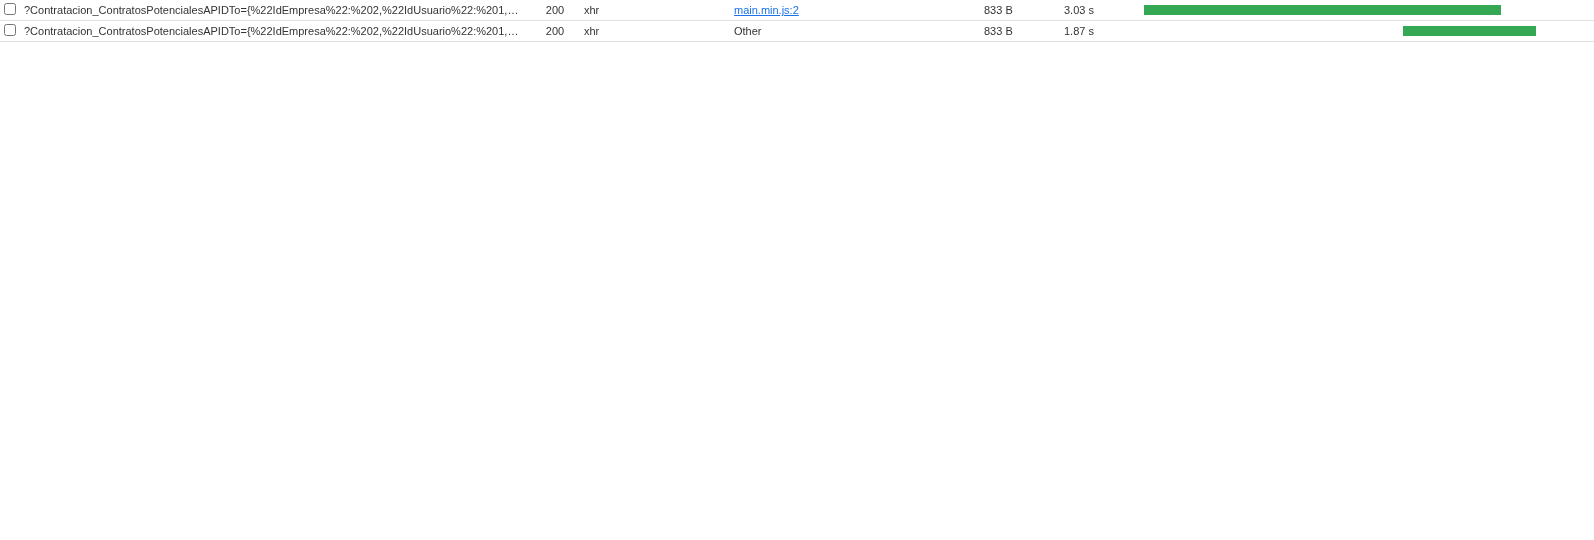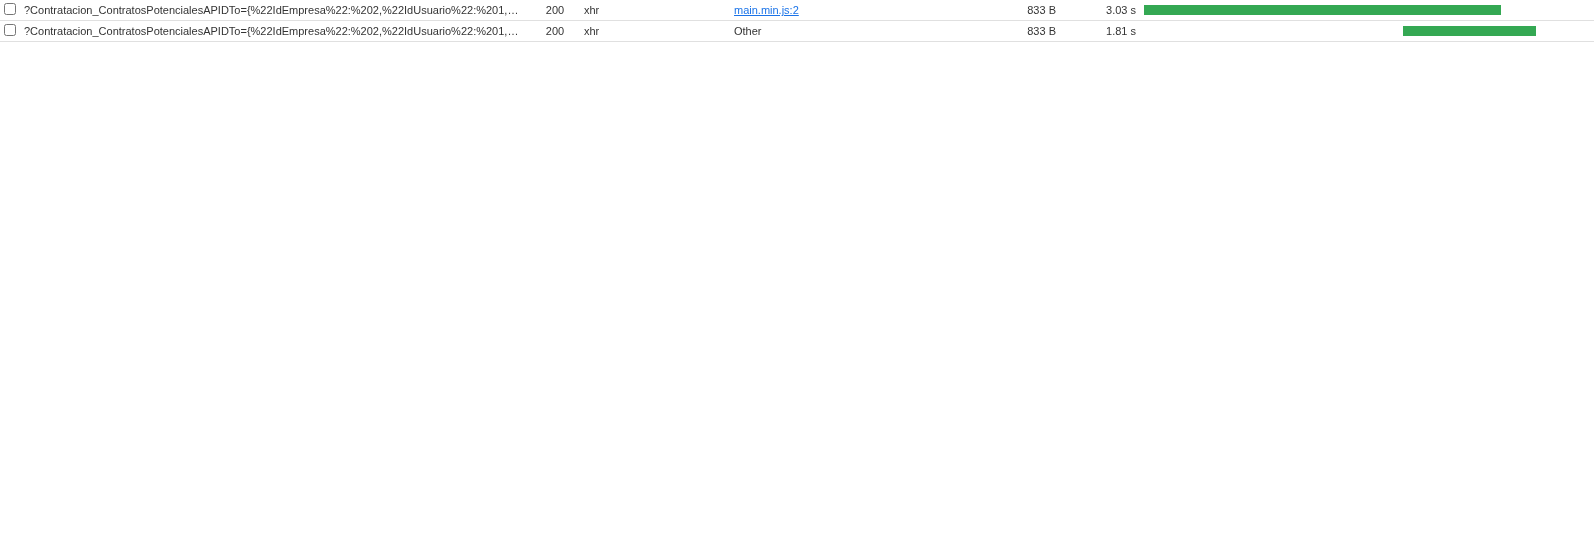--- a/index.html
+++ b/index.html
@@ -52,26 +52,26 @@
       width: 150px;
     }
 
     .col-initiator {
       width: 250px;
       margin-top: 28px;
     }
 
     .col-size {
       width: 80px;
-      text-align: right;
+      text-align: left;
     }
 
     .col-time {
       width: 80px;
-      text-align: right;
+      text-align: left;
     }
 
     .col-waterfall {
       width: auto;
     }
 
     .initiator-link {
       color: #1a73e8;
       text-decoration: underline;
       cursor: pointer;
@@ -115,21 +115,21 @@
           </div>
         </td>
       </tr>
       <tr>
         <td class="col-checkbox"><input type="checkbox" class="checkbox-input" style=""></td>
         <td class="col-name" title="?Contratacion_ContratosPotencialesAPIDTo={%22IdEmpresa%22:%202,%22IdUsuario%22:%201,%22...">?Contratacion_ContratosPotencialesAPIDTo={%22IdEmpresa%22:%202,%22IdUsuario%22:%201,%22...</td>
         <td class="col-status">200</td>
         <td class="col-type">xhr</td>
         <td class="col-initiator">Other</td>
         <td class="col-size">833 B</td>
-        <td class="col-time">1.81 s</td>
+        <td class="col-time">1.87 s</td>
         <td class="col-waterfall">
           <div class="waterfall-cell">
             <div class="waterfall-bar" style="left: 58%; width: 30%; background-color: rgb(52, 168, 83);"></div>
           </div>
         </td>
       </tr>
     </tbody>
 </table>
 
 </body></html>

